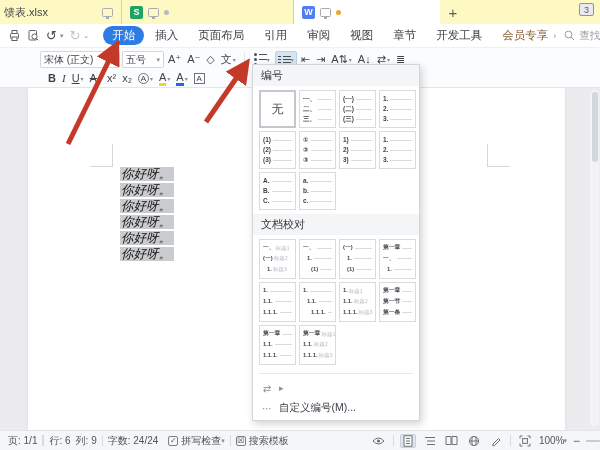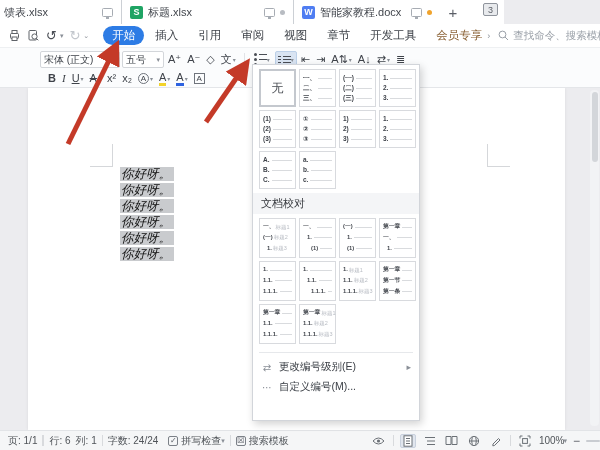--- a/index.html
+++ b/index.html
@@ -1,21 +1,21 @@
 <!DOCTYPE html>
 <html><head>
 <meta charset="utf-8">
 <style>
   * { margin:0; padding:0; box-sizing:border-box; }
   html,body { width:600px; height:450px; overflow:hidden; }
   body { font-family:"Liberation Sans","DejaVu Sans",sans-serif; background:#ececef; position:relative; }
   .app { position:absolute; inset:0; width:600px; height:450px; overflow:hidden; }
 
   
-  .tabbar { position:absolute; left:0; top:0; width:504px; height:24px; background:#ffffff; display:flex; align-items:stretch; }
+  .tabbar { position:absolute; left:0; top:0; width:600px; height:24px; background:#fef9c3; display:flex; align-items:stretch; }
   .tab { display:flex; align-items:center; gap:5px; padding:0 8px; font-size:11px; color:#42464d; border-right:1px solid #ccd0d5; position:relative; }
   .tab.t1 { width:122px; padding-left:4px; }
   .tab.t2 { width:172px; }
   .tab.active { background:#ffffff; border-right:none; width:146px; }
   .appicon { width:13px; height:13px; border-radius:2px; color:#fff; font-size:9px; font-weight:bold; display:flex; align-items:center; justify-content:center; flex:0 0 auto; }
   .appicon.excel { background:#1fa464; }
   .appicon.word { background:#4f7df2; }
   .tab .lbl { white-space:nowrap; overflow:hidden; flex:1; }
   .monitor { width:11px; height:9px; border:1px solid #a7acb3; border-radius:1.5px; position:relative; flex:0 0 auto; }
   .monitor:after { content:""; position:absolute; left:3px; bottom:-3px; width:3px; height:2px; background:#a7acb3; }
@@ -120,27 +120,25 @@
 
 <div class="app">
 
   <div class="tabbar">
     <div class="tab t1">
       <span class="lbl">馈表.xlsx</span>
       <span class="monitor"></span>
     </div>
     <div class="tab t2">
       <span class="appicon excel">S</span>
-      <span class="lbl">标题.xlsx</span>
       <span class="monitor"></span>
       <span class="dot gray"></span>
     </div>
     <div class="tab active">
       <span class="appicon word">W</span>
-      <span class="lbl">智能家教程.docx</span>
       <span class="monitor"></span>
       <span class="dot orange"></span>
     </div>
     <div class="newtab">+</div>
     <div class="winbadge">3</div>
   </div>
 
   <div class="menubar">
     <div class="qicons">
       <svg width="13" height="13" viewBox="0 0 13 13">
@@ -155,20 +153,21 @@
         </svg>
       <span class="uglyph">↺</span>
         <span class="ddc">▾</span>
       <span class="uglyph dis">↻</span>
       <span class="ddc">⌄</span>
     </div>
     <div class="vdiv"></div>
     <div class="mtabs">
         <span class="mtab active">开始</span>
         <span class="mtab">插入</span>
+        <span class="mtab">页面布局</span>
         <span class="mtab">引用</span>
         <span class="mtab">审阅</span>
         <span class="mtab">视图</span>
         <span class="mtab">章节</span>
         <span class="mtab">开发工具</span>
         <span class="mtab member">会员专享</span>
       </div>
     <span class="memarrow">›</span>
     <div class="searchbox">
       <svg width="11" height="11" viewBox="0 0 11 11">
@@ -339,20 +338,21 @@
         <div class="dline"><span>你好呀。</span></div>
         <div class="dline"><span>你好呀。</span></div>
         <div class="dline"><span>你好呀。</span></div>
       </div>
     <div class="vscroll">
         <div class="vthumb"></div>
       </div>
   </div>
 
   <div class="panel">
+    <div class="phead">编号</div>
     <div class="pgrid" id="ngrid">
         <div class="ncell none sel">无</div>
         <div class="ncell">
           <div class="nl">
             <span class="nn">一、</span>
             <span class="stub"></span>
           </div>
           <div class="nl">
             <span class="nn">二、</span>
             <span class="stub"></span>
@@ -614,35 +614,34 @@
           </div>
           <div class="nl" style="padding-left: 0px;">
             <span class="nn">1.1.1.</span>
             <span class="nt">标题3</span>
           </div>
         </div>
       </div>
     <div class="psep"></div>
     <div class="paction">
       <span class="aicon">⇄</span>
-      <span class="alabel">更改编号级别(E)</span>
       <span class="sub">▸</span>
     </div>
     <div class="paction">
       <span class="aicon">⋯</span>
       <span class="alabel">自定义编号(M)...</span>
     </div>
   </div>
 
   <div class="statusbar">
     <span class="sitem">页: 1/1</span>
     <span class="sdiv"></span>
     <span class="sdiv"></span>
     <span class="sitem">行: 6</span>
-    <span class="sitem" style="padding-left:0">列: 1</span>
+    <span class="sitem" style="padding-left:0">列: 9</span>
     <span class="sdiv"></span>
     <span class="sitem">字数: 24/24</span>
     <span class="sitem">
       <span class="checkicon">✓</span>
       <span>拼写检查</span>
       <span class="ddc">▾</span>
     </span>
     <span class="sdiv"></span>
     <span class="sitem">
       <span class="checkicon">☒</span>

